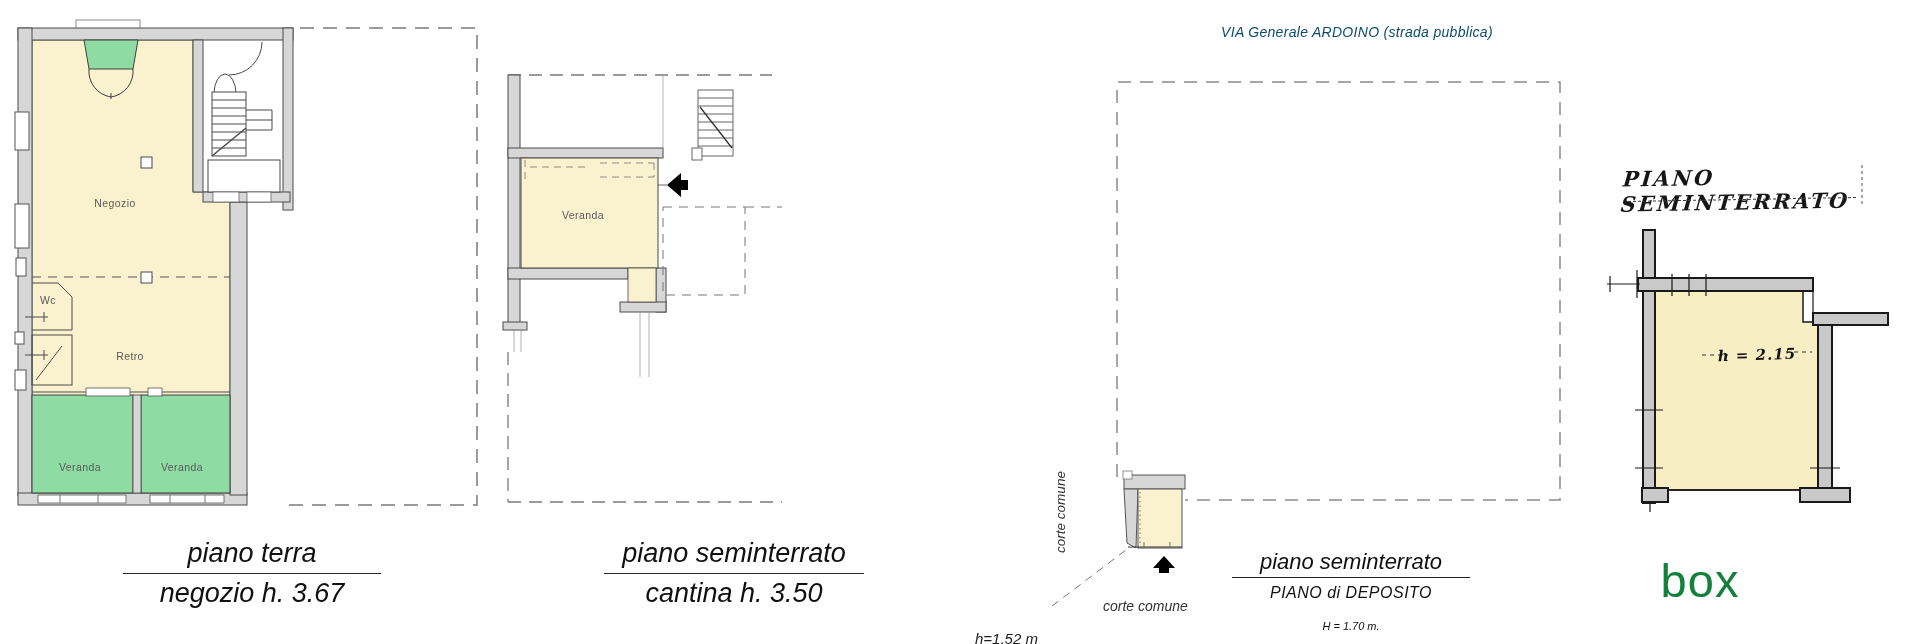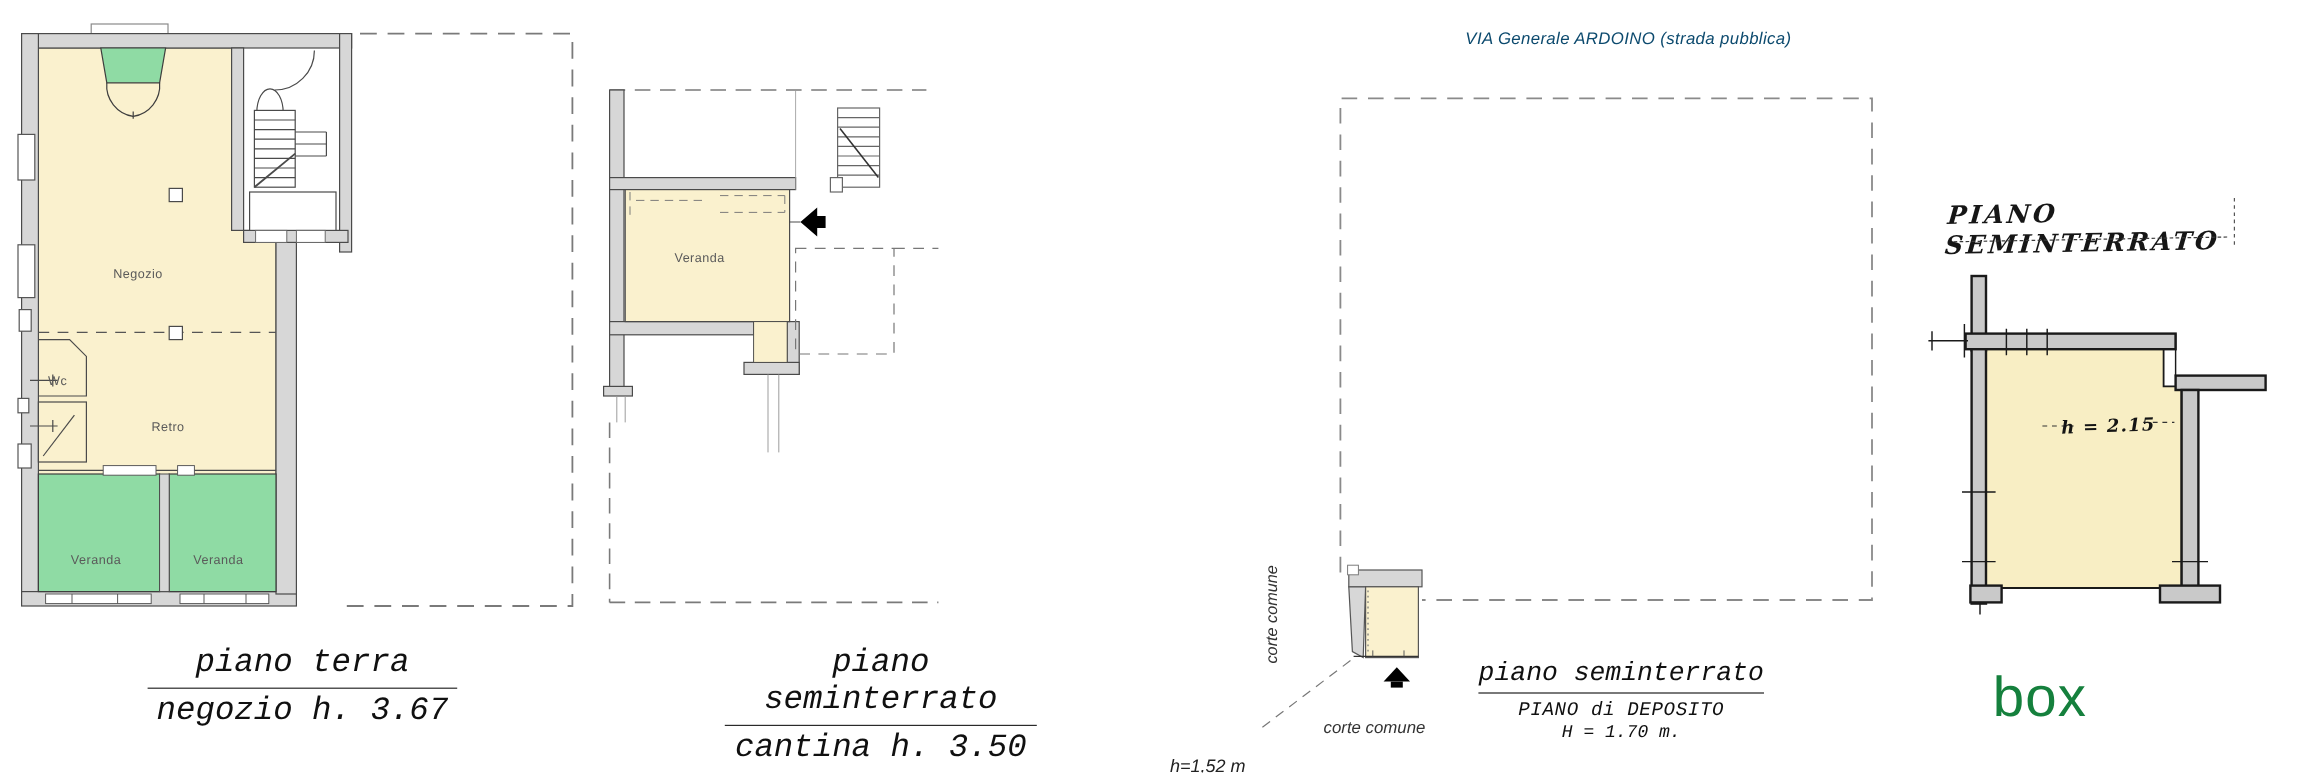--- a/index.html
+++ b/index.html
@@ -5,28 +5,28 @@
   html,body{margin:0;padding:0;background:#ffffff;}
   .sheet{
     position:relative; width:1920px; height:644px; background:#ffffff;
     overflow:hidden; font-family:"Liberation Sans", sans-serif;
   }
   .sheet svg{position:absolute;}
   .room-label{
     position:absolute; transform:translate(-50%,-50%);
     font-size:10.5px; letter-spacing:.4px; color:#5a5a5a; white-space:nowrap;
   }
-  .caption{position:absolute; text-align:center; font-style:italic; color:#101010;font-family:Liberation Mono, monospace;}
+  .caption{position:absolute; text-align:center; font-style:italic; color:#101010;}
   .cap-title{font-size:27px; line-height:31px;}
   .cap-rule{height:0; border-top:1.5px solid #2a2a2a; margin:4px 0 4px;}
   .cap-sub{font-size:27px; line-height:30px;}
   .caption-small .cap-title{font-size:22px; line-height:25px;}
   .caption-small .cap-rule{border-top:1px solid #222; margin:3px 0 5px;}
   .caption-small .cap-sub{font-size:16px; line-height:19px; letter-spacing:.5px;}
-  .caption-small .cap-note{font-size:15px; line-height:14px; margin-top:2px;}
+  .caption-small .cap-note{font-size:11px; line-height:14px; margin-top:17px;}
   .street-label{
     position:absolute; left:1357px; top:24px; transform:translateX(-50%);
     font-style:italic; font-size:14px; letter-spacing:.3px; color:#0c4a6e;
   }
   .corte-vertical{
     position:absolute; left:1060px; top:512px;
     transform:translate(-50%,-50%) rotate(-90deg);
     font-style:italic; font-size:13.5px; color:#333;
   }
   .corte-horizontal{
@@ -212,23 +212,23 @@
     <g stroke="#1a1a1a" stroke-width="1.2" fill="none">
       <path d="M17,134 H50 M20,126 V142 M47,120 V148"></path>
       <path d="M82,124 V146 M99,124 V146 M116,124 V146"></path>
       <path d="M45,260 H73 M45,318 H73 M220,318 H250 M60,352 V362"></path>
       <path d="M223,128 V163"></path>
     </g>
 
     <path d="M112,205 H138 M196,202 H222" stroke="#333" stroke-width="1" stroke-dasharray="4,4" fill="none"></path>
   </svg>
 
-  <span class="room-label" style="left:115px;top:229px">Negozio</span>
-  <span class="room-label" style="left:48px;top:318px">Wc</span>
-  <span class="room-label" style="left:140px;top:356px">Retro</span>
+  <span class="room-label" style="left:115px;top:203px">Negozio</span>
+  <span class="room-label" style="left:48px;top:300px">Wc</span>
+  <span class="room-label" style="left:130px;top:356px">Retro</span>
   <span class="room-label" style="left:80px;top:467px">Veranda</span>
   <span class="room-label" style="left:182px;top:467px">Veranda</span>
   <span class="room-label" style="left:583px;top:215px">Veranda</span>
 
   <div class="caption" style="left:123px;top:538px;width:258px">
     <div class="cap-title">piano terra</div>
     <div class="cap-rule"></div>
     <div class="cap-sub">negozio h. 3.67</div>
   </div>
 

